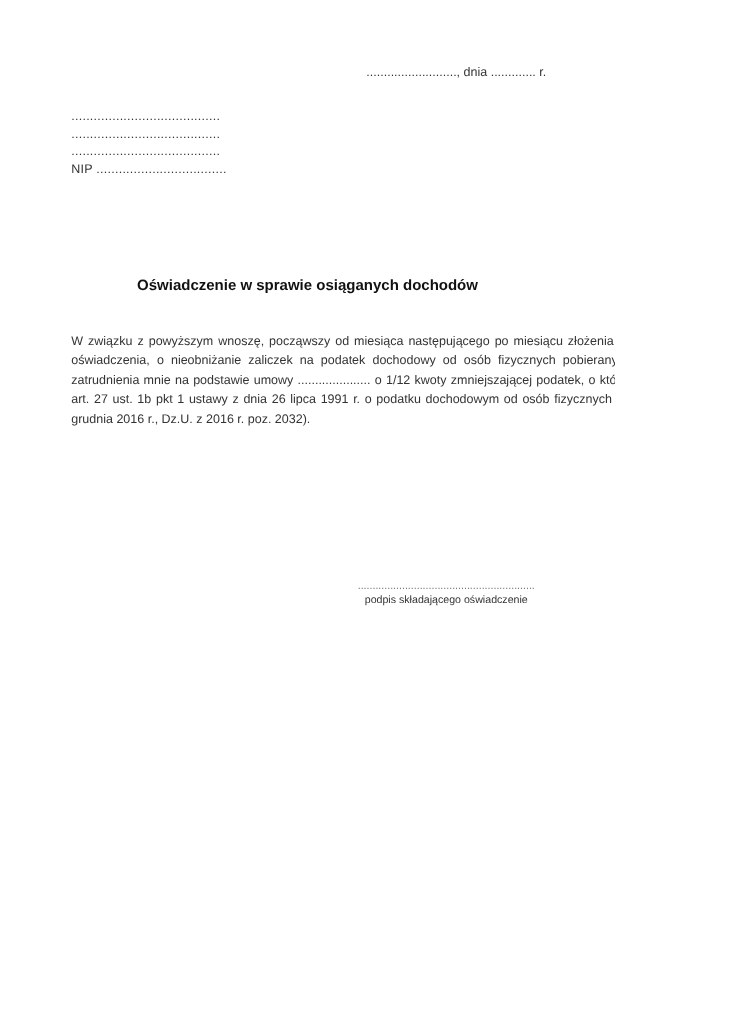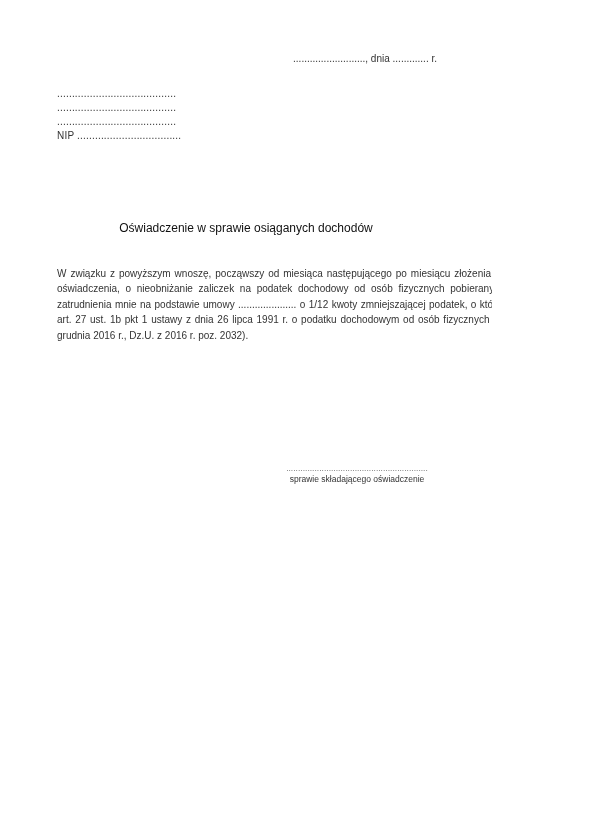--- a/index.html
+++ b/index.html
@@ -35,21 +35,21 @@
     white-space: nowrap;
     letter-spacing: 0.2px;
   }
   .doc-title {
     position: absolute;
     top: 221px;
     left: 0;
     width: 100%;
     text-align: center;
     font-size: 12px;
-    font-weight: normal;
+    font-weight: bold;
     color: #111111;
   }
   .body-text {
     position: absolute;
     top: 266px;
     left: 57px;
     width: 488px;
     font-size: 10px;
     line-height: 15.4px;
     text-align: justify;
@@ -91,16 +91,16 @@
   </div>
 
   <div class="doc-title">Oświadczenie w sprawie osiąganych dochodów</div>
 
   <div class="body-text">
     <p>W związku z powyższym wnoszę, począwszy od miesiąca następującego po miesiącu złożenia niniejszego oświadczenia, o nieobniżanie zaliczek na podatek dochodowy od osób fizycznych pobieranych z tytułu zatrudnienia mnie na podstawie umowy ..................... o 1/12 kwoty zmniejszającej podatek, o której mowa w art. 27 ust. 1b pkt 1 ustawy z dnia 26 lipca 1991 r. o podatku dochodowym od osób fizycznych (tj. z dnia 7 grudnia 2016 r., Dz.U. z 2016 r. poz. 2032).</p>
   </div>
 
   <div class="signature-block">
     <div class="signature-dots">............................................................</div>
-    <div class="signature-caption">sprawie składającego oświadczenie</div>
+    <div class="signature-caption">podpis składającego oświadczenie</div>
   </div>
 
 </div>
 
 </body></html>

